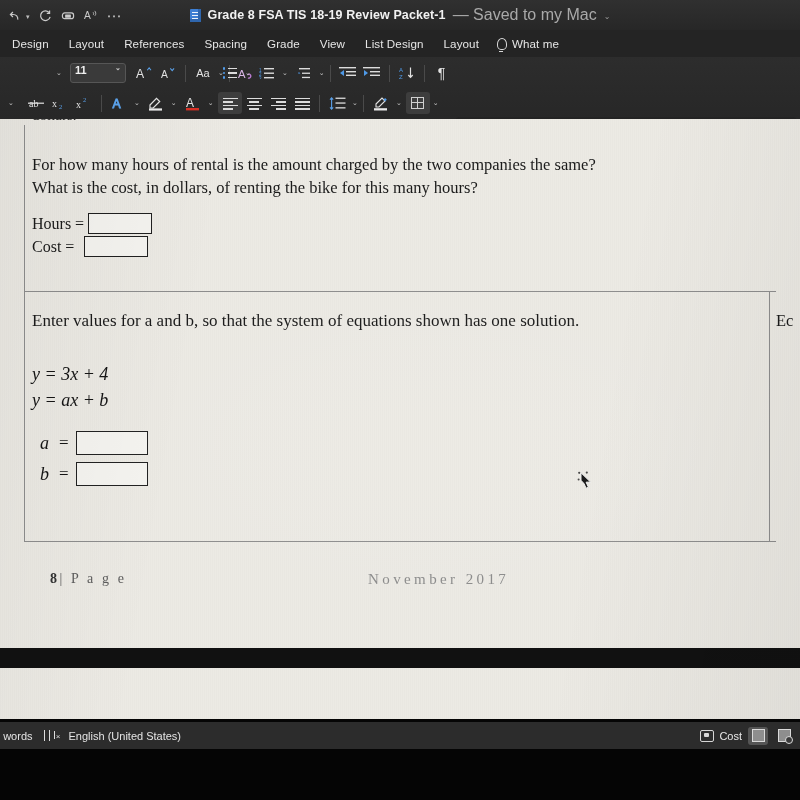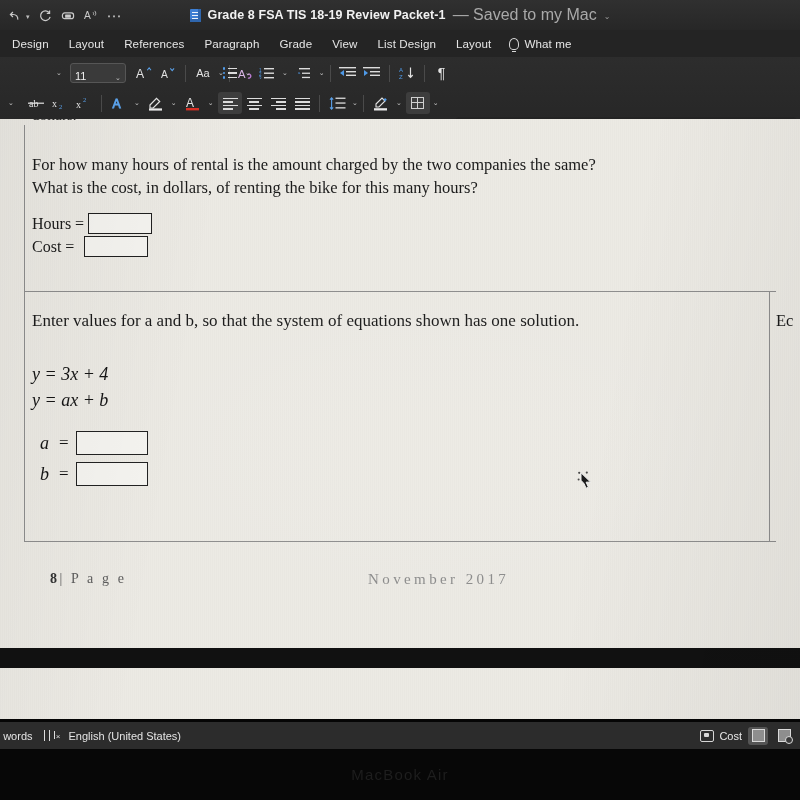--- a/index.html
+++ b/index.html
@@ -62,21 +62,21 @@
   .ic{
     display:flex;align-items:center;justify-content:center;
     color:#e2e2e2;font-size:12px;height:22px;min-width:18px;padding:0 3px;border-radius:3px;
     position:relative;
   }
   .ic.blue{color:#5aa0e8;}
   .ic.on{background:#3d3d3d;}
   .sep{width:1px;height:17px;background:#4a4a4a;margin:0 5px;}
   .cbox{
     height:18px;min-width:46px;background:#3a3a3a;border:1px solid #565656;border-radius:3px;
-    color:#f0f0f0;font-size:11px;display:flex;align-items:flex-end;padding:0 4px;
+    color:#f0f0f0;font-size:11px;display:flex;align-items:flex-start;padding:0 4px;font-weight:bold;
   }
   .mini-chev{font-size:7px;color:#c6c6c6;margin-left:3px;}
   .small-cap{font-size:11px;}
 
   
   .listico{width:15px;height:11px;position:relative;}
   .listico i{position:absolute;left:5px;width:9px;height:1.5px;background:#dcdcdc;}
   .listico i:nth-child(1){top:0}
   .listico i:nth-child(2){top:4.5px}
   .listico i:nth-child(3){top:9px}
@@ -242,21 +242,21 @@
       <span class="title-name">Grade 8 FSA TIS 18-19 Review Packet-1</span>
       <span class="title-saved">— Saved to my Mac</span>
       <span class="title-chev">⌄</span>
     </div>
   </div>
 
   <div class="tabbar">
     <span class="tab first">Design</span>
     <span class="tab">Layout</span>
     <span class="tab">References</span>
-    <span class="tab">Paragraph</span>
+    <span class="tab">Spacing</span>
     <span class="tab">Grade</span>
     <span class="tab">View</span>
     <span class="tab">List Design</span>
     <span class="tab">Layout</span>
     <span class="tellme">
       <span class="bulb"></span>
       <span class="tab" style="padding:0">What me</span>
     </span>
   </div>
 
@@ -569,17 +569,14 @@
       </span>
       <span class="viewbtn on">
           <span class="vico"></span>
         </span>
       <span class="viewbtn">
           <span class="vico2"></span>
         </span>
     </div>
   </div>
 
-  <div class="bezel">
-    <span>MacBook Air</span>
-  </div>
 
 </div>
 
 </body></html>

